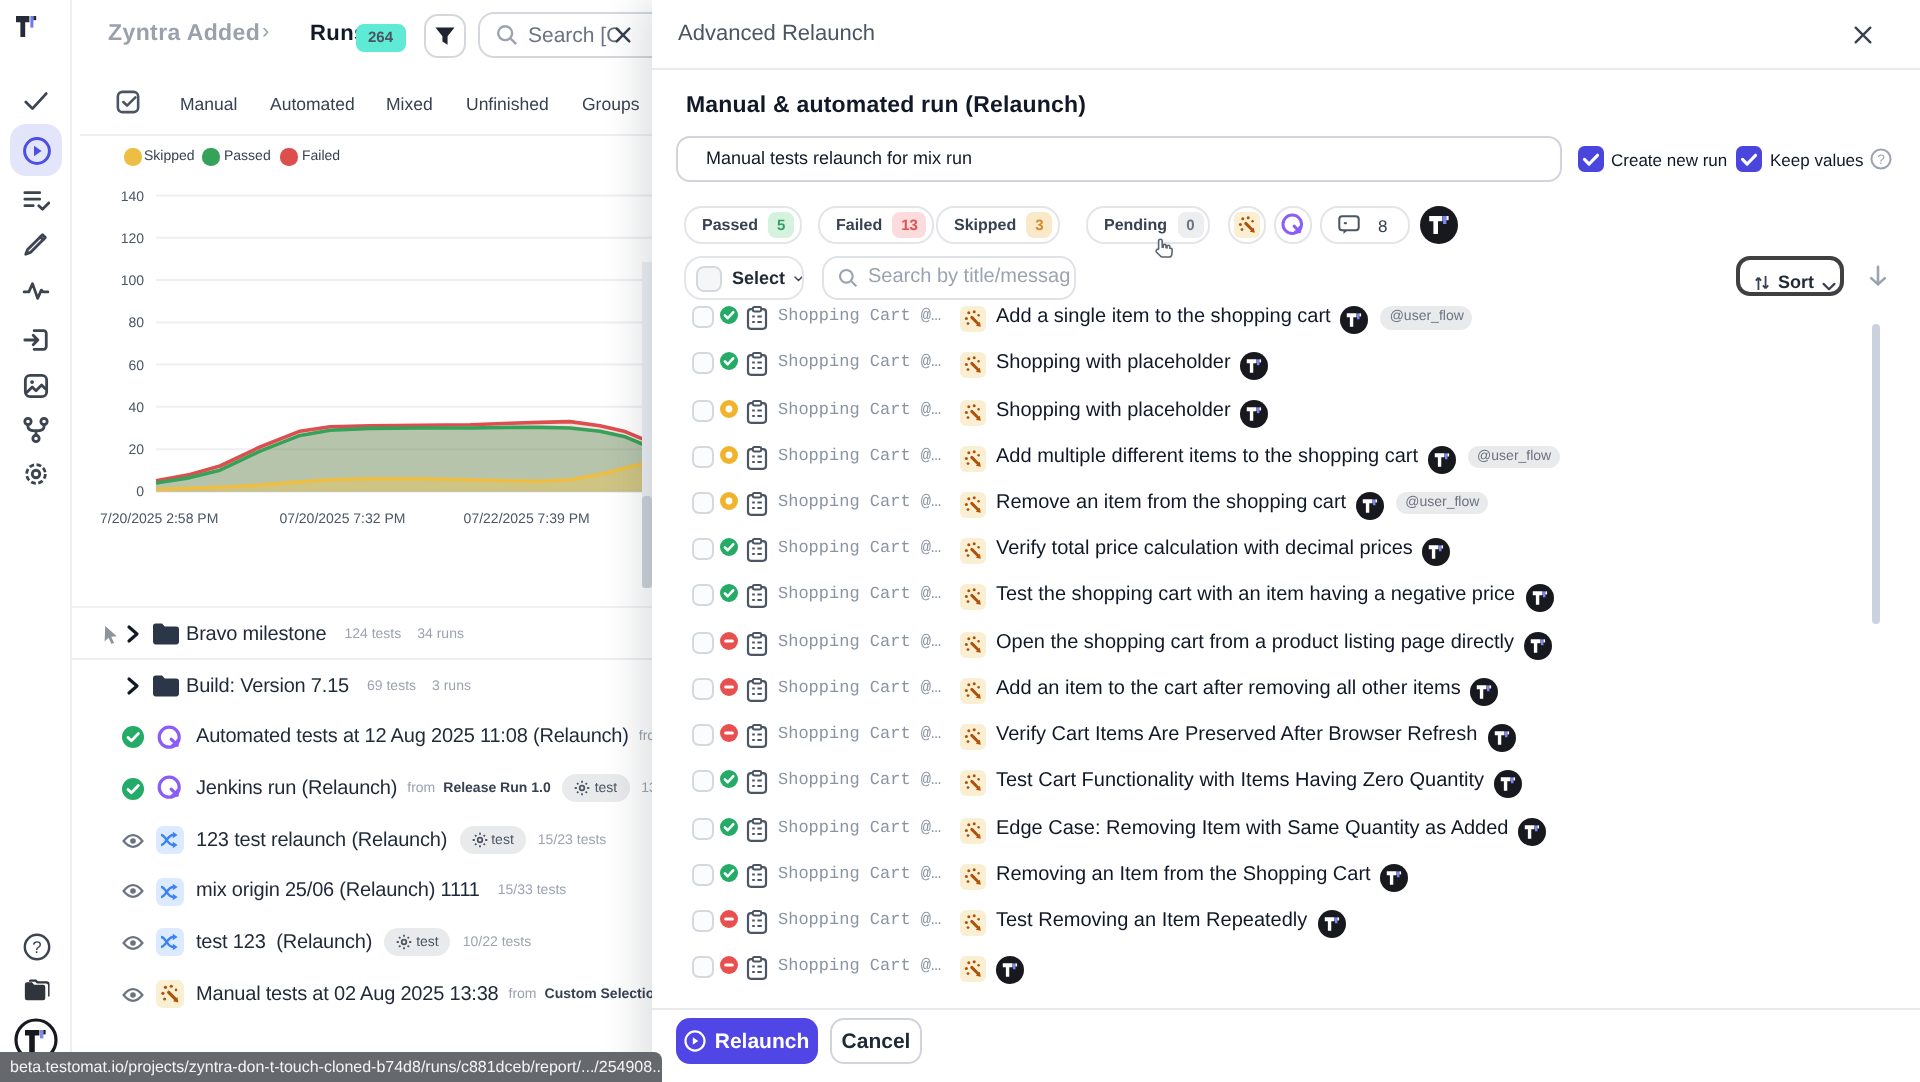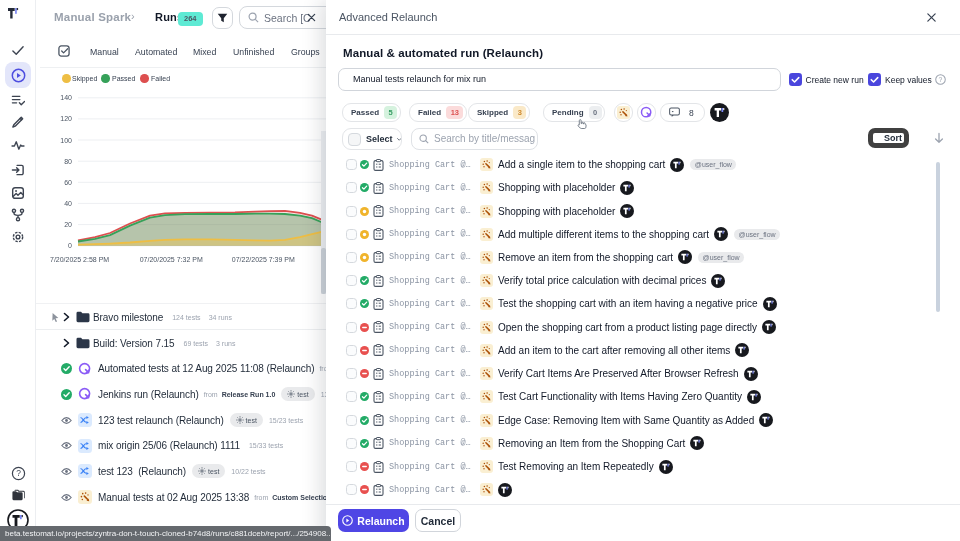--- a/index.html
+++ b/index.html
@@ -19,32 +19,32 @@
 .ttitle { font-size:10px; font-weight:500; color:#1f2937; white-space:nowrap; letter-spacing:-0.1px; }
 .tmeta { font-size:7px; color:#9ca3af; white-space:nowrap; margin-left:9px; }
 .tfrom { font-size:7px; color:#9ca3af; margin-left:5px; }
 .tfromb { font-size:7px; font-weight:700; color:#374151; white-space:nowrap; margin-left:4px; }
 .tbadge { display:inline-flex; align-items:center; gap:2px; background:#e9eaec; border-radius:7px; height:14px; padding:0 6px; font-size:7px; color:#4b5563; margin-left:6px; flex:none; }
 #modal { position:absolute; left:326px; top:0; width:634px; height:541px; background:#fff; box-shadow:-6px 0 18px rgba(30,35,48,0.14); }
 .chip { position:absolute; top:103px; height:19px; border:1px solid #e3e5e8; border-radius:9px; background:#fff; display:flex; align-items:center; }
 .chip.icon { width:19px; justify-content:center; }
 .clabel { font-size:8px; font-weight:600; color:#374151; margin-left:8px; }
 .ccount { margin-left:5px; margin-right:2.5px; height:13px; line-height:13px; text-align:center; border-radius:4px; font-size:7.5px; font-weight:600; padding:0 4.5px; }
-.mrow { position:absolute; left:326px; width:606px; height:23.2px; display:flex; align-items:center; padding-left:20px; }
+.mrow { position:absolute; left:326px; width:606px; height:23.2px; display:flex; padding-left:20px; }
 .rcb { width:11px; height:11px; border:1px solid #d5d9de; border-radius:3.5px; background:#fbfcfd; flex:none; margin-right:3px; }
 .st { flex:none; margin-right:4px; }
 .clip { flex:none; margin-right:5px; }
 .rmono { width:91px; flex:none; font-family:"Liberation Mono",monospace; font-size:8.5px; color:#8b94a3; white-space:nowrap; overflow:hidden; }
 .rtitle { font-size:10px; color:#111827; white-space:nowrap; margin-left:5px; }
 .tb { margin-left:5px; line-height:0; flex:none; }
 .uflow { background:#e9eaec; border-radius:6px; height:11.5px; line-height:11.5px; padding:0 4.5px; font-size:7px; color:#6b7280; margin-left:6px; flex:none; }
 </style></head>
 <body>
 
-<div class="abs crumb-gray" style="left:54px;top:11px">Manual Spark</div>
+<div class="abs crumb-gray" style="left:54px;top:11px">Zyntra Added</div>
 <div class="abs" style="left:131px;top:10px;color:#9aa1ac;font-size:11px">›</div>
 <div class="abs crumb-dark" style="left:143px;top:11px">Runs</div>
 <div class="badge264">264</div>
 <div class="fbtn">
     <svg width="11" height="11" viewBox="0 0 12 12">
       <path d="M0.8 0.8h10.4L7.4 5.6v4.6L4.6 8.4V5.6z" fill="#1f2430"></path>
     </svg>
   </div>
 <div class="searchbox"></div>
 <svg class="abs" style="left:248px;top:12px" width="11" height="11" viewBox="0 0 12 12">
@@ -399,21 +399,21 @@
 <svg style="margin-left:4px" width="8" height="5" viewBox="0 0 9 6">
       <path d="M1 1l3.5 3.5L8 1" stroke="#374151" stroke-width="1.4" fill="none" stroke-linecap="round" stroke-linejoin="round"></path>
     </svg>
 </div>
 <div class="abs" style="left:411px;top:128px;width:127px;height:22px;border:1px solid #dfe2e6;border-radius:8px"></div>
 <svg class="abs" style="left:419px;top:134px" width="10" height="10" viewBox="0 0 12 12">
     <circle cx="5" cy="5" r="3.8" fill="none" stroke="#9ca3af" stroke-width="1.3"></circle>
     <path d="M8 8l3 3" stroke="#9ca3af" stroke-width="1.3"></path>
   </svg>
 <div class="abs" style="left:434px;top:133px;font-size:10px;color:#9ca3af">Search by title/messag</div>
-<div class="abs" style="left:868px;top:128px;width:41px;height:20px;border:5px solid #404040;border-radius:7px;display:flex;align-items:flex-end">
+<div class="abs" style="left:868px;top:128px;width:54px;height:20px;border:2px solid #404040;border-radius:7px;display:flex;align-items:flex-end">
 <svg style="margin-left:7px" width="8" height="9" viewBox="0 0 9 10">
       <path d="M2.5 9V2M2.5 2L1 3.7M2.5 2l1.5 1.7" stroke="#374151" stroke-width="1" fill="none"></path>
       <path d="M6.5 1v7M6.5 8L5 6.3M6.5 8l1.5-1.7" stroke="#374151" stroke-width="1" fill="none"></path>
     </svg>
 <span style="font-size:9px;font-weight:600;color:#1f2937;margin-left:4px">Sort</span>
 <svg style="margin-left:4px" width="7" height="5" viewBox="0 0 9 6">
       <path d="M1 1l3.5 3.5L8 1" stroke="#374151" stroke-width="1.4" fill="none" stroke-linecap="round" stroke-linejoin="round"></path>
     </svg>
 </div>
 <svg class="abs" style="left:933px;top:132px" width="12" height="13" viewBox="0 0 13 14">

